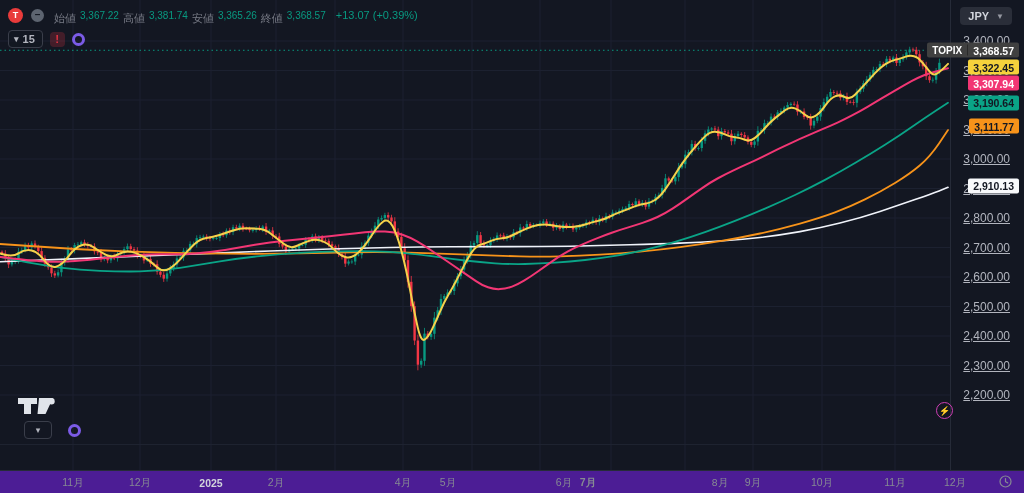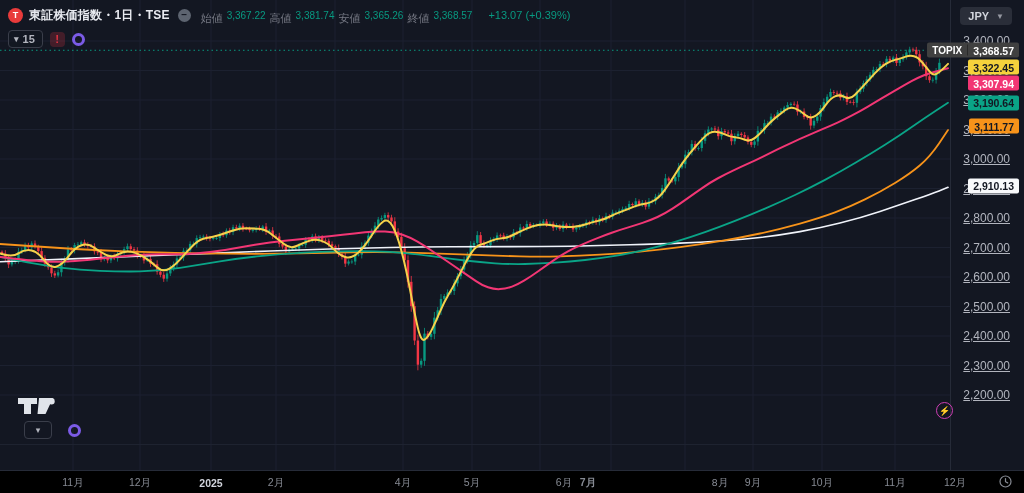--- a/index.html
+++ b/index.html
@@ -15,21 +15,21 @@
   .legend-row1{display:flex;align-items:center;gap:6px;height:18px;}
   .sym-logo{width:15px;height:15px;border-radius:50%;background:#e93b3b;color:#fff;
     font-size:9px;font-weight:bold;display:flex;align-items:center;justify-content:center;}
   .sym-title{color:#e8eaf0;font-size:12px;font-weight:600;letter-spacing:.2px;cursor:pointer;}
   .minus-ic{width:13px;height:13px;border-radius:50%;background:#5d6470;color:#131722;
     display:flex;align-items:center;justify-content:center;font-size:10px;font-weight:bold;
     line-height:1;cursor:pointer;margin-left:2px;}
   .ohlc{display:flex;align-items:center;gap:4px;margin-left:4px;}
   .ohlc .lbl{color:#787b86;font-size:11px;margin-top:6px;}
   .ohlc .val{color:#089981;font-size:10px;}
-  .chg{color:#089981;font-size:11px;margin-left:10px;}
+  .chg{color:#089981;font-size:11px;margin-left:4px;}
   .legend-row2{display:flex;align-items:center;gap:7px;margin-top:6px;}
   .ind-btn{display:flex;align-items:center;gap:4px;border:1px solid #3a3e4a;border-radius:4px;
     padding:2px 7px 2px 5px;color:#b2b5be;font-size:11px;font-weight:600;cursor:pointer;background:rgba(19,23,34,.6);}
   .chev{color:#b2b5be;font-size:9px;}
   .err-ic{width:15px;height:15px;border-radius:4px;background:rgba(242,54,69,.22);color:#f23645;
     font-weight:bold;font-size:10px;display:flex;align-items:center;justify-content:center;cursor:pointer;}
   .ring-ic{width:13px;height:13px;border-radius:50%;border:3px solid #7b5be6;box-sizing:border-box;cursor:pointer;}
 
   
   .jpy-btn{position:absolute;right:12px;top:7px;z-index:30;background:#2a2e39;border-radius:4px;
@@ -40,21 +40,21 @@
   
   .price-axis{position:absolute;left:950px;top:0;width:74px;height:470px;
     border-left:1px solid #262b38;z-index:20;cursor:ns-resize;}
   .tick{position:absolute;right:15px;transform:translateY(-50%);color:#b2b5be;font-size:12px;text-decoration:underline;}
   .badge{position:absolute;right:6px;transform:translateY(-50%);border-radius:2px;
     font-size:10.5px;font-weight:600;padding:1.5px 5px;display:flex;align-items:center;gap:0;white-space:nowrap;}
   .badge .sym{padding-right:5px;margin-right:5px;border-right:1px solid rgba(0,0,0,.35);font-size:10px;}
 
   
   .time-axis{position:absolute;left:0;top:470px;width:1024px;height:23px;
-    border-top:1px solid #262b38;z-index:20;cursor:ew-resize;background:#000000;}
+    border-top:1px solid #262b38;z-index:20;cursor:ew-resize;background:#4c1d95;}
   .t-lbl{position:absolute;top:50%;transform:translate(-50%,-50%);color:#868a93;font-size:10.5px;}
   .t-lbl.year{color:#d1d4dc;font-weight:bold;}
   .clock-ic{position:absolute;right:12px;top:50%;transform:translateY(-50%);cursor:pointer;}
 
   
   .tv-logo{position:absolute;left:18px;top:398px;z-index:25;cursor:pointer;opacity:.95;}
   .bl-row{position:absolute;left:24px;top:421px;z-index:25;display:flex;align-items:center;gap:16px;}
   .collapse-btn{border:1px solid #3a3e4a;border-radius:4px;width:26px;height:16px;
     display:flex;align-items:center;justify-content:center;cursor:pointer;}
   .pane-sep{position:absolute;left:0;top:444px;width:950px;height:1px;background:#1e2330;z-index:5;}
@@ -673,21 +673,20 @@
       <path d="M0,244.0Q50,247.5 75.0,249.0Q100,250.4 125.0,251.3Q150,252.2 175.0,252.8Q200,253.4 225.0,253.7Q250,254.0 275.0,253.7Q300,253.4 325.0,252.8Q350,252.2 375.0,252.2Q400,252.2 425.0,253.1Q450,254.0 475.0,254.9Q500,255.8 520.0,256.4Q540,256.9 560.0,256.4Q580,255.8 600.0,254.6Q620,253.4 640.0,251.6Q660,249.9 680.0,247.2Q700,244.6 720.0,241.2Q740,237.8 760.0,233.5Q780,229.2 800.0,223.6Q820,218.0 835.0,212.4Q850,206.8 865.0,199.4Q880,192.0 895.0,182.9Q910,173.8 920.0,165.2Q930,156.6 939.0,143.4L948,130.1" fill="none" stroke="#f7931a" stroke-width="1.8" stroke-linejoin="round" stroke-linecap="round"></path>
       <path d="M0,256.9Q40,265.2 60.0,267.6Q80,269.9 100.0,270.8Q120,271.7 140.0,271.4Q160,271.1 180.0,267.9Q200,264.6 220.0,261.4Q240,258.1 260.0,256.1Q280,254.0 300.0,252.8Q320,251.6 340.0,251.3Q360,251.0 375.0,251.3Q390,251.6 405.0,253.1Q420,254.6 435.0,256.6Q450,258.7 465.0,260.5Q480,262.3 495.0,263.3Q510,264.3 525.0,264.0Q540,263.7 555.0,262.7Q570,261.7 585.0,260.0Q600,258.4 615.0,255.9Q630,253.4 645.0,249.9Q660,246.3 675.0,241.9Q690,237.5 705.0,232.2Q720,226.8 735.0,220.9Q750,215.1 765.0,208.6Q780,202.1 795.0,195.0Q810,187.9 825.0,179.9Q840,172.0 855.0,163.1Q870,154.3 885.0,144.8Q900,135.4 912.5,126.6Q925,117.7 936.5,110.2L948,102.8" fill="none" stroke="#0aa487" stroke-width="1.8" stroke-linejoin="round" stroke-linecap="round"></path>
       <path d="M0,256.9Q30,260.5 45.0,261.4Q60,262.3 75.0,261.1Q90,259.9 105.0,258.1Q120,256.4 135.0,255.2Q150,254.0 165.0,254.3Q180,254.6 195.0,253.4Q210,252.2 225.0,249.9Q240,247.5 255.0,244.8Q270,242.2 285.0,240.7Q300,239.2 315.0,237.8Q330,236.3 342.5,234.8Q355,233.3 365.0,232.2Q375,231.0 385.0,231.6Q395,232.2 402.5,234.7Q410,237.2 417.5,241.6Q425,246.0 432.5,251.2Q440,256.4 447.5,261.5Q455,266.7 462.5,271.8Q470,277.0 476.0,281.1Q482,285.3 488.0,287.3Q494,289.4 500.0,289.1Q506,288.8 512.0,286.6Q518,284.4 524.0,280.7Q530,277.0 537.5,271.7Q545,266.4 552.5,261.1Q560,255.8 567.5,251.6Q575,247.5 582.5,244.3Q590,241.0 597.5,238.1Q605,235.1 612.5,232.5Q620,229.8 627.5,227.6Q635,225.4 642.5,222.9Q650,220.4 657.5,217.0Q665,213.6 672.5,208.7Q680,203.8 687.5,198.4Q695,192.9 702.5,187.8Q710,182.6 717.5,178.5Q725,174.3 732.5,170.8Q740,167.3 747.5,163.9Q755,160.5 762.5,156.8Q770,153.1 777.5,149.4Q785,145.7 792.5,142.3Q800,138.9 807.5,135.7Q815,132.4 822.5,129.2Q830,126.0 837.5,122.6Q845,119.2 852.5,115.2Q860,111.2 867.5,106.8Q875,102.4 882.5,97.9Q890,93.5 897.5,89.1Q905,84.7 911.5,81.1Q918,77.6 924.0,75.2Q930,72.9 935.0,71.7Q940,70.5 944.0,69.3L948,68.2" fill="none" stroke="#f23674" stroke-width="2" stroke-linejoin="round" stroke-linecap="round"></path>
       <path d="M0,253.4Q12,257.8 18.5,253.4Q25,249.0 31.5,250.4Q38,251.9 44.0,260.0Q50,268.1 56.0,266.7Q62,265.2 68.5,256.4Q75,247.5 81.5,245.3Q88,243.1 94.0,247.5Q100,251.9 106.0,254.9Q112,257.8 118.5,254.1Q125,250.4 131.5,251.9Q138,253.4 144.0,257.1Q150,260.8 156.5,266.7Q163,272.6 169.0,268.9Q175,265.2 181.5,257.8Q188,250.4 194.0,244.5Q200,238.6 206.5,237.9Q213,237.2 219.5,235.0Q226,232.8 233.0,230.5Q240,228.3 246.0,228.3Q252,228.3 258.5,228.8Q265,229.2 271.5,234.2Q278,239.2 284.0,244.1Q290,249.0 296.5,246.0Q303,243.1 309.0,240.9Q315,238.6 321.5,240.9Q328,243.1 334.0,249.4Q340,255.8 346.0,257.2Q352,258.7 358.5,252.4Q365,246.0 371.5,235.7Q378,225.4 383.0,221.7Q388,218.0 392.5,226.1Q397,234.2 401.5,251.2Q406,268.1 410.0,289.5Q414,310.9 417.5,326.4Q421,341.9 424.5,339.7Q428,337.5 432.0,329.4Q436,321.3 440.0,311.7Q444,302.1 448.0,295.4Q452,288.8 456.0,281.1Q460,273.5 464.0,265.6Q468,257.8 472.0,251.9Q476,246.0 481.0,244.5Q486,243.1 491.0,240.9Q496,238.6 502.0,238.2Q508,237.8 514.0,234.5Q520,231.3 526.0,228.8Q532,226.3 538.0,225.1Q544,223.9 550.0,225.1Q556,226.3 562.0,226.8Q568,227.4 574.0,226.8Q580,226.3 586.0,224.3Q592,222.4 598.0,220.9Q604,219.5 610.0,216.5Q616,213.6 622.0,211.4Q628,209.2 634.0,206.6Q640,204.1 645.0,203.7Q650,203.3 655.0,200.0Q660,196.8 665.0,189.7Q670,182.6 675.0,174.5Q680,166.4 685.0,159.7Q690,153.1 695.0,147.2Q700,141.3 705.0,136.4Q710,131.6 715.0,131.7Q720,131.9 725.0,134.4Q730,136.9 735.0,137.3Q740,137.8 745.0,139.8Q750,141.9 755.0,137.9Q760,133.9 765.0,128.0Q770,122.1 775.0,118.1Q780,114.2 785.0,110.3Q790,106.5 795.0,108.4Q800,110.3 805.0,114.8Q810,119.2 815.0,116.2Q820,113.3 825.0,105.9Q830,98.5 835.0,96.3Q840,94.1 845.0,97.1Q850,100.0 855.0,94.8Q860,89.7 865.0,84.2Q870,78.8 875.0,73.2Q880,67.6 885.0,64.3Q890,61.1 895.0,59.9Q900,58.7 905.0,56.9Q910,55.2 914.0,56.2Q918,57.2 922.0,62.1Q926,67.0 929.5,71.4Q933,75.8 936.5,73.9Q940,72.0 944.0,67.9L948,63.9" fill="none" stroke="#f5d24b" stroke-width="2" stroke-linejoin="round" stroke-linecap="round"></path>
     </svg>
   <div class="pane-sep"></div>
 
   <div class="legend">
     <div class="legend-row1">
       <div class="sym-logo">T</div>
-      <div class="sym-title">東証株価指数・1日・TSE</div>
       <div class="minus-ic">–</div>
       <div class="ohlc">
         <span class="lbl">始値</span>
         <span class="val">3,367.22</span>
         <span class="lbl">高値</span>
         <span class="val">3,381.74</span>
         <span class="lbl">安値</span>
         <span class="val">3,365.26</span>
         <span class="lbl">終値</span>
         <span class="val">3,368.57</span>
@@ -750,21 +749,21 @@
         <circle cx="6.5" cy="6.5" r="5.5" fill="none" stroke="#868a93" stroke-width="1.2"></circle>
         <path d="M6.5 3.5 V6.7 L8.7 7.9" fill="none" stroke="#868a93" stroke-width="1.2" stroke-linecap="round"></path>
       </svg>
     </span>
   <div class="t-lbl" style="left: 73px;">11月</div>
       <div class="t-lbl" style="left: 140px;">12月</div>
       <div class="t-lbl year" style="left: 211px;">2025</div>
       <div class="t-lbl" style="left: 276px;">2月</div>
       <div class="t-lbl" style="left: 335px; margin-top: 37px;">3月</div>
       <div class="t-lbl" style="left: 403px;">4月</div>
-      <div class="t-lbl" style="left: 472px;">5月</div>
+      <div class="t-lbl" style="left: 448px;">5月</div>
       <div class="t-lbl" style="left: 540px; margin-left: 24px;">6月</div>
       <div class="t-lbl" style="left: 588px; font-weight: bold;">7月</div>
       <div class="t-lbl" style="left: 720px; font-family: Liberation Mono, monospace;">8月</div>
       <div class="t-lbl" style="left: 753px;">9月</div>
       <div class="t-lbl" style="left: 822px;">10月</div>
       <div class="t-lbl" style="left: 895px;">11月</div>
       <div class="t-lbl" style="left: 955px;">12月</div>
     </div>
 
   <div class="tv-logo">

